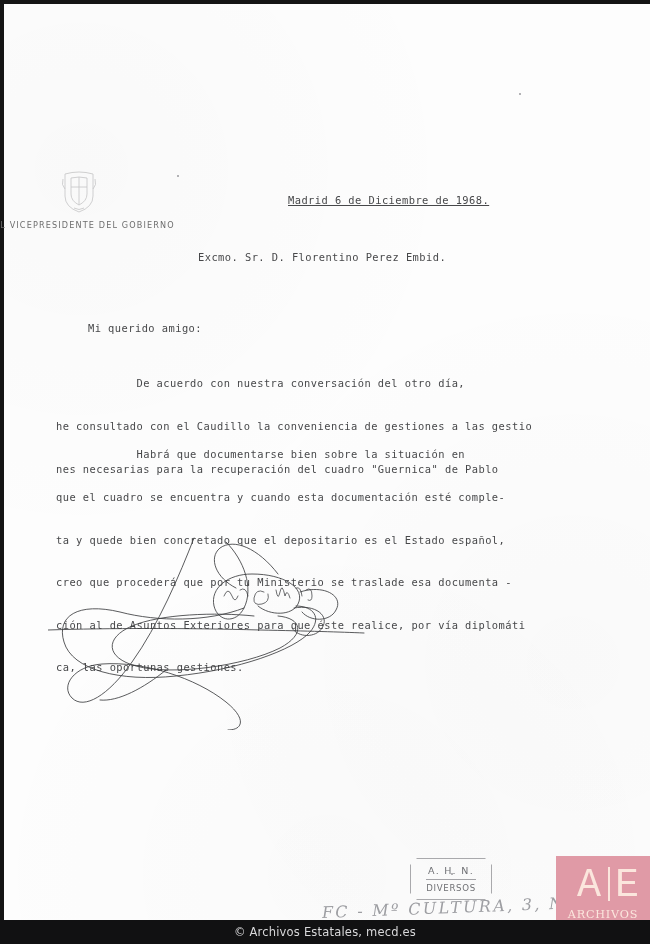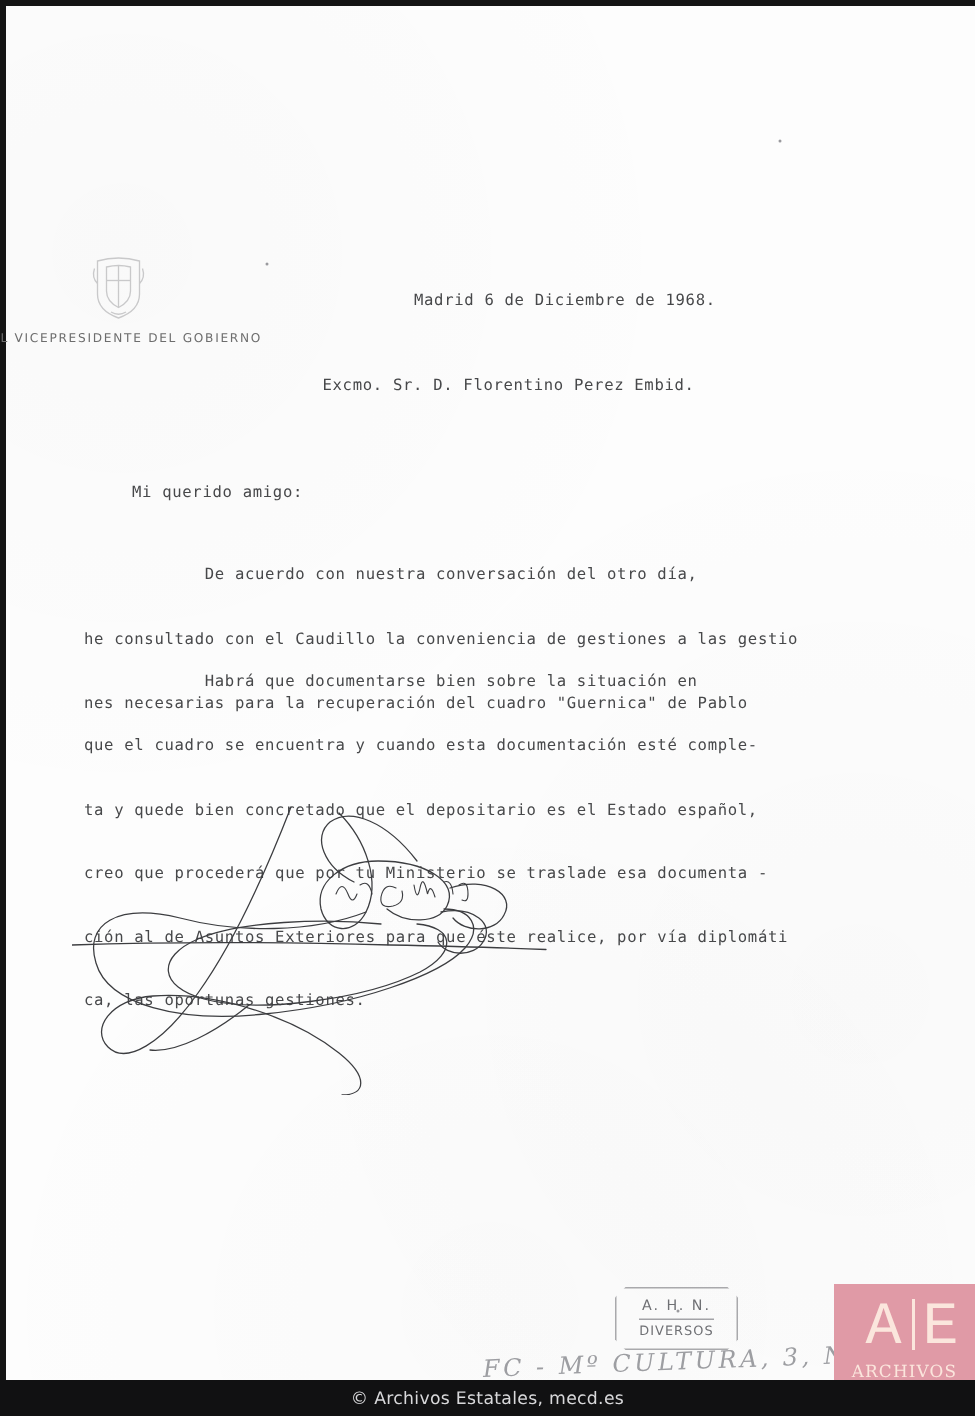--- a/index.html
+++ b/index.html
@@ -68,25 +68,25 @@
   .tw {
     font-family: "DejaVu Sans Mono", monospace;
     color: #47484a;
     font-size: 10.4px;
     letter-spacing: 0.45px;
     white-space: pre;
     line-height: 14.2px;
   }
   .date-line {
     position: absolute;
-    left: 276px; top: 193px;
+    left: 288px; top: 193px; text-decoration: underline;
   }
   .addressee {
     position: absolute;
-    left: 215px; top: 250px;
+    left: 198px; top: 250px;
   }
   .salutation {
     position: absolute;
     left: 56px; top: 321px; padding-left: 32px;
   }
   .para {
     position: absolute;
     left: 56px;
     width: 470px;
   }

